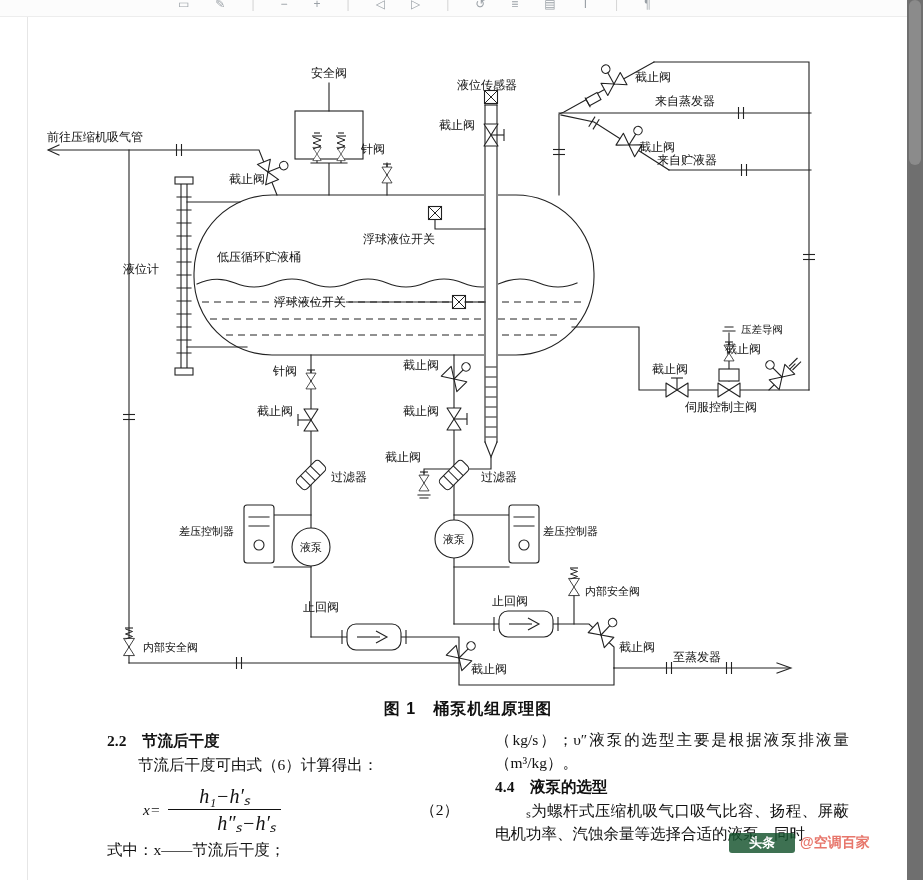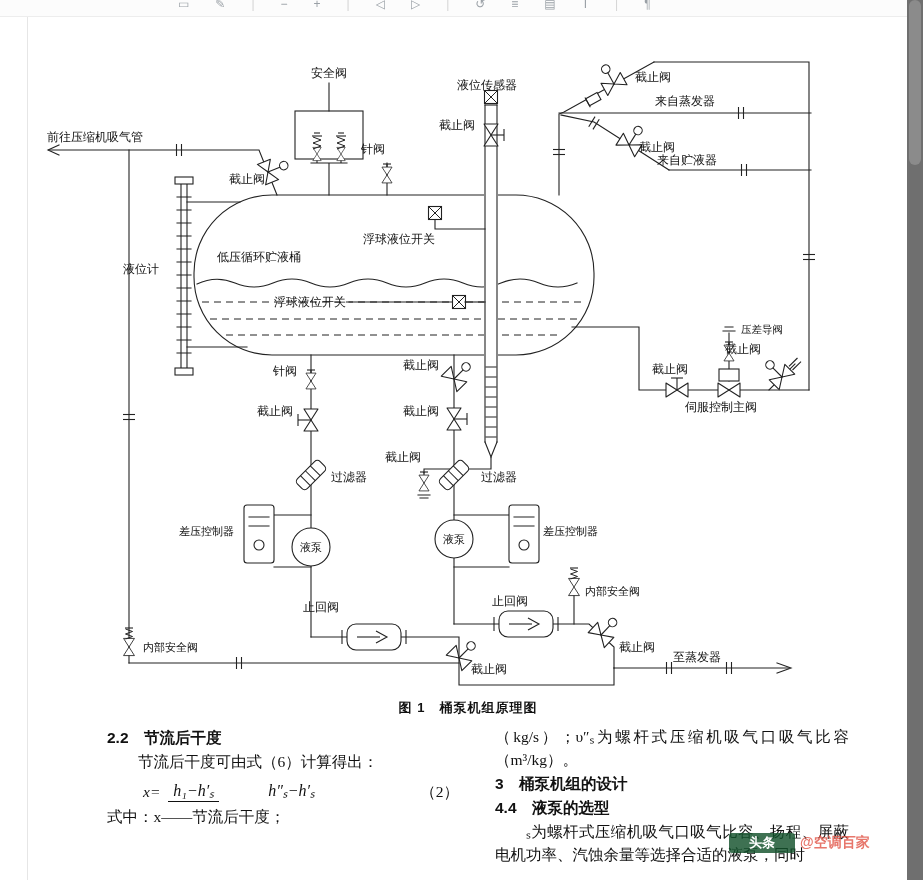--- a/index.html
+++ b/index.html
@@ -24,34 +24,34 @@
           background:#fff; overflow:hidden; }
 
   svg.diagram { display:block; width:878px; height:680px; }
   .diagram .l  { stroke:#222; stroke-width:1.1; fill:none; stroke-linecap:square; }
   .diagram .ld { stroke:#222; stroke-width:1; fill:none; stroke-dasharray:7 5; }
   .diagram .w  { fill:#fff; stroke:#222; stroke-width:1.1; }
   .diagram text { font-size:12px; fill:#111; font-family:"Liberation Sans", sans-serif; }
   .diagram text.s10 { font-size:10.5px; }
   .diagram text.s11 { font-size:11px; }
 
-  .caption { text-align:center; font-weight:bold; font-size:13px; margin-top:2px;
+  .caption { text-align:center; font-weight:bold; font-size:16px; margin-top:2px;
              letter-spacing:1px; color:#111; }
 
   .columns { display:flex; gap:34px; padding:8px 58px 0 78px;
              font-family:"Liberation Serif", serif; font-size:15.5px;
              line-height:23px; color:#111; }
   .col { flex:1; text-align:justify; }
-  .h-bold { font-weight:bold; font-family:Liberation Sans, sans-serif; margin:1px 0; }
+  .h-bold { font-weight:bold; font-family:Liberation Serif, serif; margin:1px 0; }
   .indent { text-indent:2em; }
 
   .formula-row { display:flex; align-items:center; padding:7px 2px 2px 36px;
                  font-style:italic; }
-  .frac { display:inline-flex; flex-direction:row; text-align:center;
-          margin-left:8px; font-size:16px; line-height:1.3; }
+  .frac { display:inline-flex; flex-direction:column; text-align:center;
+          margin-left:8px; font-size:20px; line-height:1.3; }
   .frac .num { border-bottom:1.2px solid #111; padding:0 5px; }
   .frac .den { padding:0 5px;margin-left:44px; }
   .eqnum { margin-left:auto; font-style:normal; }
 
   .watermark { position:absolute; top:816px; left:700px; display:flex;
                align-items:center; gap:5px; opacity:.82; }
   .wm-brand { background:#14532d; color:#fff; font-size:13px; font-weight:bold;
               padding:1px 20px; border-radius:3px; }
   .wm-handle { color:#e2584b; font-size:14px; font-weight:bold; }
 </style>
@@ -329,22 +329,21 @@
         <span>x=</span>
         <span class="frac">
           <span class="num">h₁−h′ₛ</span>
           <span class="den">h″ₛ−h′ₛ</span>
         </span>
         <span class="eqnum">（2）</span>
       </div>
       <div>式中：x——节流后干度；</div>
     </div>
     <div class="col">
-      <div>（kg/s）；υ″ₛ为螺杆式压缩机吸气口吸气比容（m³/kg）。</div>
-      <div class="h-bold">3　桶泵机组的设计</div>
+      <div>（kg/s）；υ″液泵的选型主要是根据液泵排液量（m³/kg）。</div>
       <div class="h-bold">4.4　液泵的选型</div>
       <div class="indent">ₛ为螺杆式压缩机吸气口吸气比容、扬程、屏蔽电机功率、汽蚀余量等选择合适的液泵，同时</div>
     </div>
   </div>
 
   <div class="watermark">
     <span class="wm-brand">头条</span>
     <span class="wm-handle">@空调百家</span>
   </div>
 

